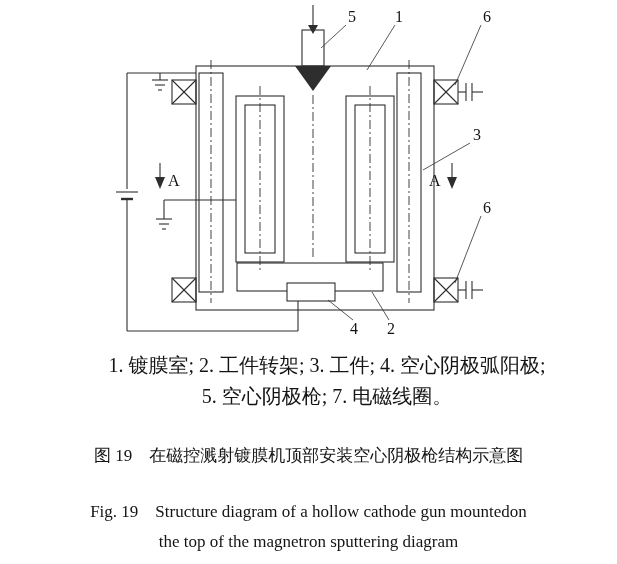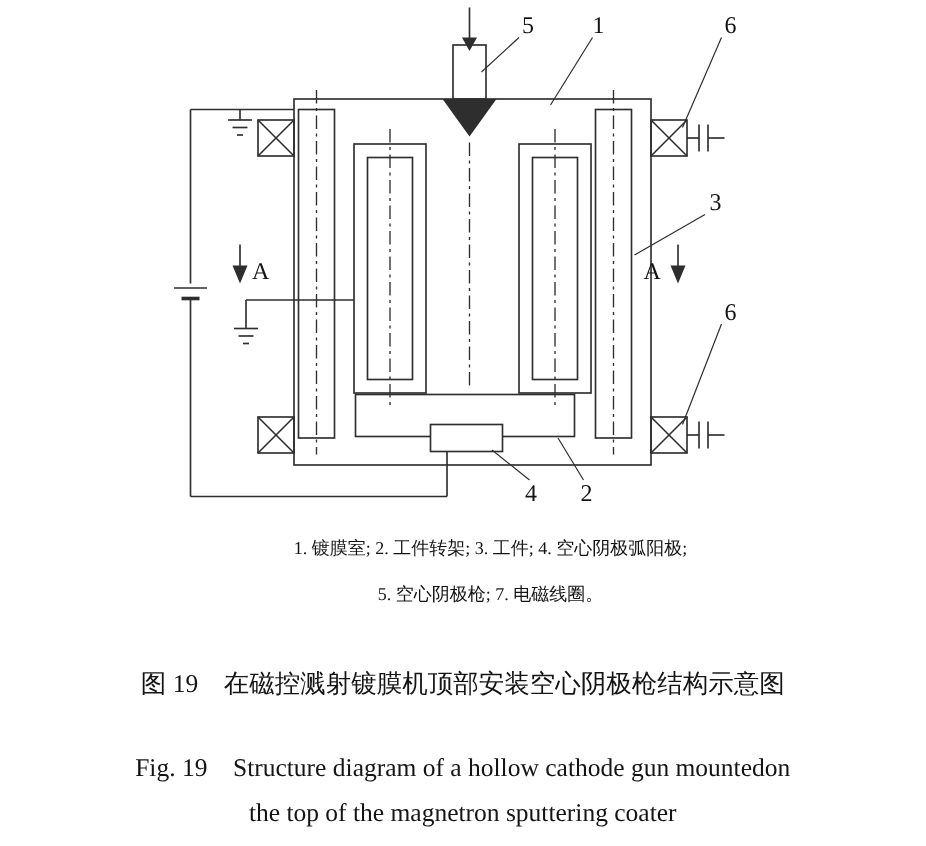--- a/index.html
+++ b/index.html
@@ -21,21 +21,21 @@
   .dg .bshort { stroke-width: 2.4; }
   .dg text {
     font-family: "Liberation Serif", "DejaVu Serif", serif;
     font-size: 16px;
     fill: #141414;
     stroke: none;
   }
   .legend {
     margin-top: 4px;
     text-align: center;
-    font-size: 12px;
+    font-size: 20px;
     line-height: 31px;
     padding-left: 37px;
   }
   .cap-zh {
     margin-top: 29px;
     text-align: center;
     font-size: 17px;
     line-height: 30px;
   }
   .cap-en {
@@ -172,16 +172,16 @@
 
   <div class="legend">
     <div>1. 镀膜室; 2. 工件转架; 3. 工件; 4. 空心阴极弧阳极;</div>
     <div>5. 空心阴极枪; 7. 电磁线圈。</div>
   </div>
 
   <div class="cap-zh">图 19　在磁控溅射镀膜机顶部安装空心阴极枪结构示意图</div>
 
   <div class="cap-en">
     <div>Fig. 19　Structure diagram of a hollow cathode gun mountedon</div>
-    <div>the top of the magnetron sputtering coater</div>
+    <div>the top of the magnetron sputtering diagram</div>
   </div>
 
 </div>
 
 </body></html>

